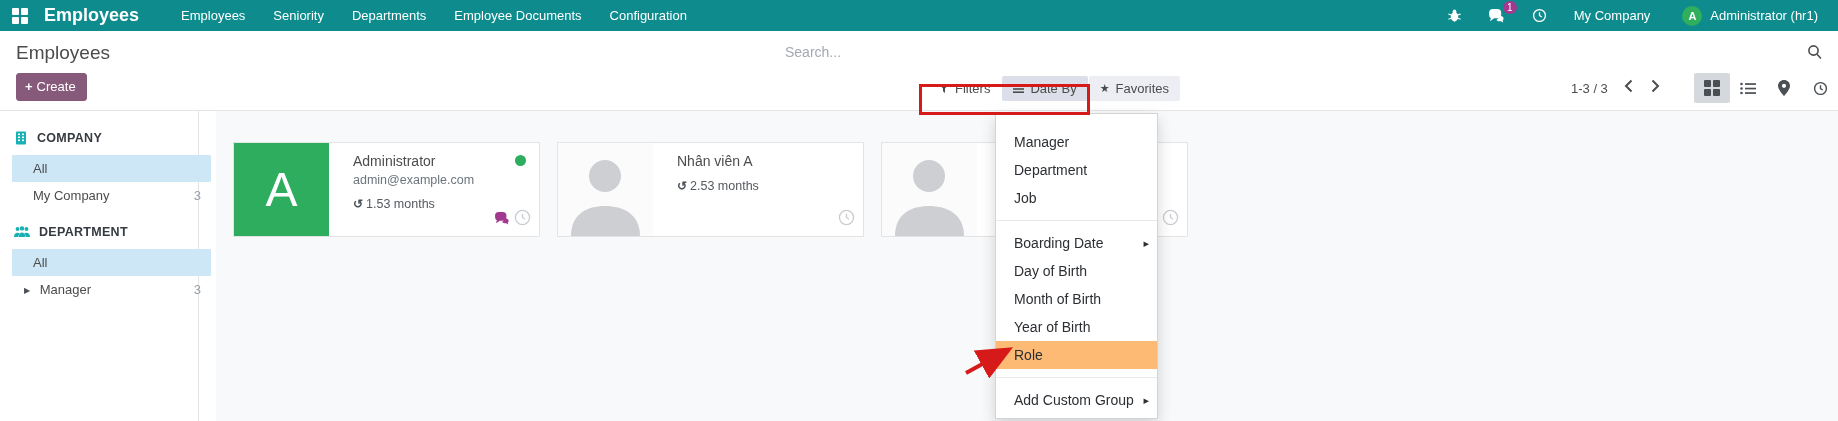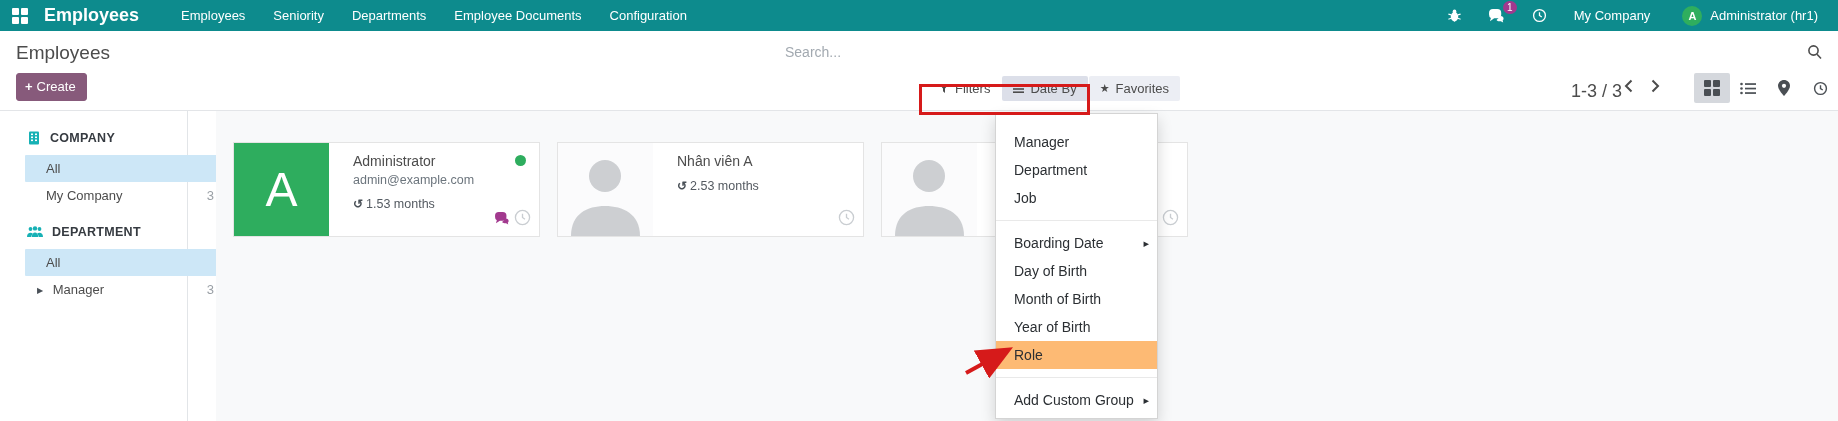--- a/index.html
+++ b/index.html
@@ -29,31 +29,31 @@
   .search-input { flex:1; border:none; outline:none; font-size:14px; color:#4c4c4c; background:transparent; font-family:inherit; }
   .search-input::placeholder { color:#a2a9b0; }
   .search-glass { flex:0 0 auto; margin-right:2px; cursor:pointer; display:flex; }
 
   .filter-row { position:absolute; left:928px; top:45px; display:flex; align-items:center; gap:1px; }
   .cp-btn { display:flex; align-items:center; gap:6px; font-size:13px; color:#4c4c4c; padding:5px 11px; border-radius:2px; cursor:pointer; white-space:nowrap; background:transparent; border:none; font-family:inherit; }
   .cp-btn.shaded { background:#eceef4; }
   .cp-btn.open { background:#dcdfe9; }
   .star-glyph { font-size:11px; color:#4c4c4c; }
 
-  .pager { position:absolute; left:1571px; top:50px; font-size:18px; color:#4c4c4c; }
+  .pager { position:absolute; left:1571px; top:50px; font-size:13px; color:#4c4c4c; }
   .pager-nav { position:absolute; left:1622px; top:44px; display:flex; gap:14px; }
   .pager-nav .chev { cursor:pointer; padding:4px 2px; display:flex; }
   .view-switcher { position:absolute; left:1694px; top:42px; display:flex; }
   .vs-btn { width:36px; height:30px; display:flex; align-items:center; justify-content:center; cursor:pointer; border-radius:2px; }
   .vs-btn.active { background:#d5d8dd; }
   .kanban-glyph { display:grid; grid-template-columns:7px 7px; grid-template-rows:7px 7px; gap:2px; }
   .kanban-glyph span { background:#4a4f54; border-radius:1px; }
 
   
-  .sidebar { position:absolute; left:13px; top:111px; width:175px; height:310px; background:#fff; border-right:1px solid #e2e5e8; padding-top:20px; }
+  .sidebar { position:absolute; left:0; top:111px; width:199px; height:310px; background:#fff; border-right:1px solid #e2e5e8; padding-top:20px; }
   .side-header { display:flex; align-items:center; gap:9px; padding-left:14px; font-size:12.5px; font-weight:700; color:#363b41; letter-spacing:.3px; margin-bottom:10px; }
   .side-item { position:relative; margin-left:12px; width:199px; height:27px; line-height:27px; padding-left:21px; font-size:13px; color:#4c4c4c; cursor:pointer; border-radius:1px; }
   .side-item.active { background:#cde7f7; }
   .side-count { position:absolute; right:10px; color:#9aa0a6; }
   .side-gap { height:16px; }
   .expand-caret { font-size:8px; color:#495057; margin-right:6px; vertical-align:1px; }
   .side-item.has-caret { padding-left:12px; }
 
   .kanban-area { position:absolute; left:216px; top:111px; width:1622px; height:310px; background:#f8f9fa; }
   .kcard { position:absolute; top:31px; width:307px; height:95px; background:#fff; border:1px solid #e4e4e4; display:flex; cursor:pointer; }

